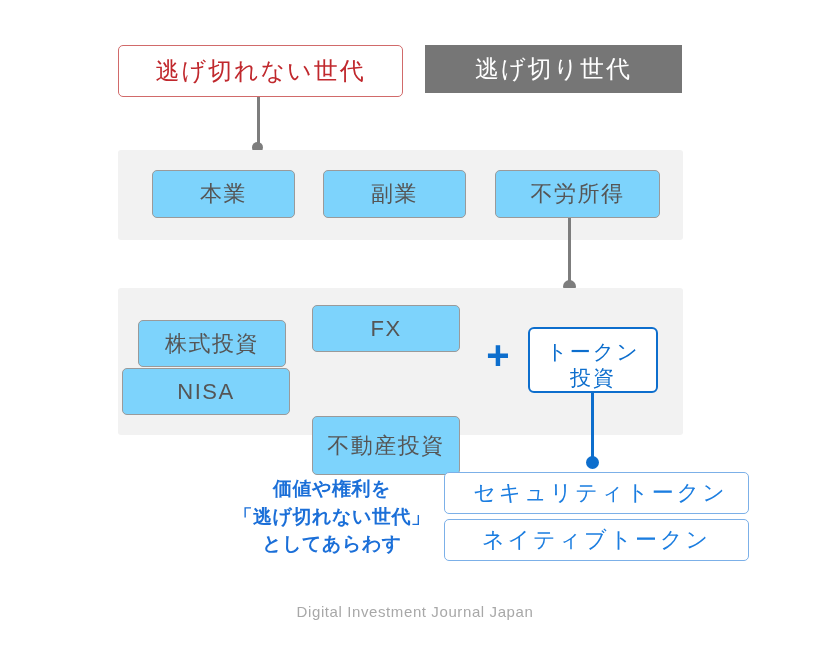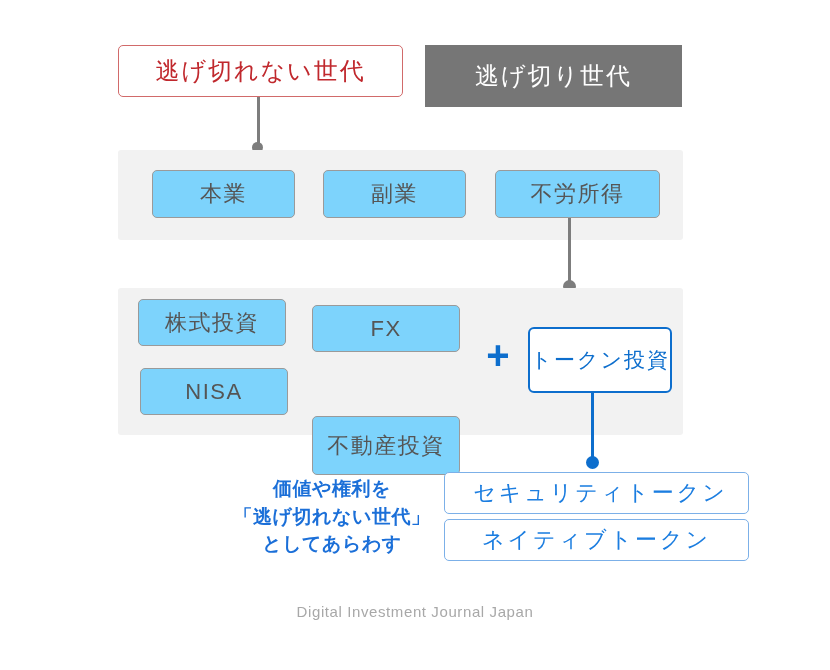--- a/index.html
+++ b/index.html
@@ -36,21 +36,21 @@
     left: 118px; top: 45px;
     width: 285px; height: 52px;
     background: #ffffff;
     border: 1.6px solid #d16a6a;
     border-radius: 5px;
     color: #c0282d;
     font-size: 24px;
   }
   .chip-gray {
     left: 425px; top: 45px;
-    width: 257px; height: 62px;
+    width: 257px; height: 48px;
     background: #767676;
     border: none;
     border-radius: 0;
     color: #ffffff;
     font-size: 24px;
   }
 
   
   .panel {
     position: absolute;
@@ -79,48 +79,48 @@
     color: #555;
     font-size: 22px;
     letter-spacing: 1.5px;
   }
   
   .b-honngyou   { left: 152px; top: 170px; width: 143px; height: 48px; }
   .b-fukugyou   { left: 323px; top: 170px; width: 143px; height: 48px; }
   .b-furou      { left: 495px; top: 170px; width: 165px; height: 48px; }
 
   
-  .b-kabushiki  { left: 138px; top: 299px; width: 148px; height: 47px; }
+  .b-kabushiki  { left: 138px; top: 320px; width: 148px; height: 47px; }
   .b-fx         { left: 312px; top: 305px; width: 148px; height: 47px; }
-  .b-nisa       { left: 140px; top: 368px; width: 148px; height: 47px; }
+  .b-nisa       { left: 122px; top: 368px; width: 168px; height: 47px; }
   .b-fudousan   { left: 312px; top: 368px; width: 148px; height: 59px; margin-top: 48px; }
 
   
   .plus-sign {
     position: absolute;
     left: 481px; top: 338px;
     width: 34px; height: 34px;
     color: #0d6ecd;
     font-size: 40px;
     font-weight: bold;
     line-height: 34px;
     text-align: center;
   }
 
   
   .b-token {
     position: absolute;
     box-sizing: border-box;
     left: 528px; top: 327px;
-    width: 144px; height: 66px;
+    width: 130px; height: 66px;
     background: #ffffff;
     border: 2px solid #0d6ecd;
     border-radius: 6px;
     display: flex;
-    flex-direction: row;
+    flex-direction: column;
     align-items: center;
     justify-content: flex-end;
     color: #0d6ecd;
     font-size: 21px;
     letter-spacing: 2px;
     line-height: 1.25;
   }
 
   
   .b-tokentype {

